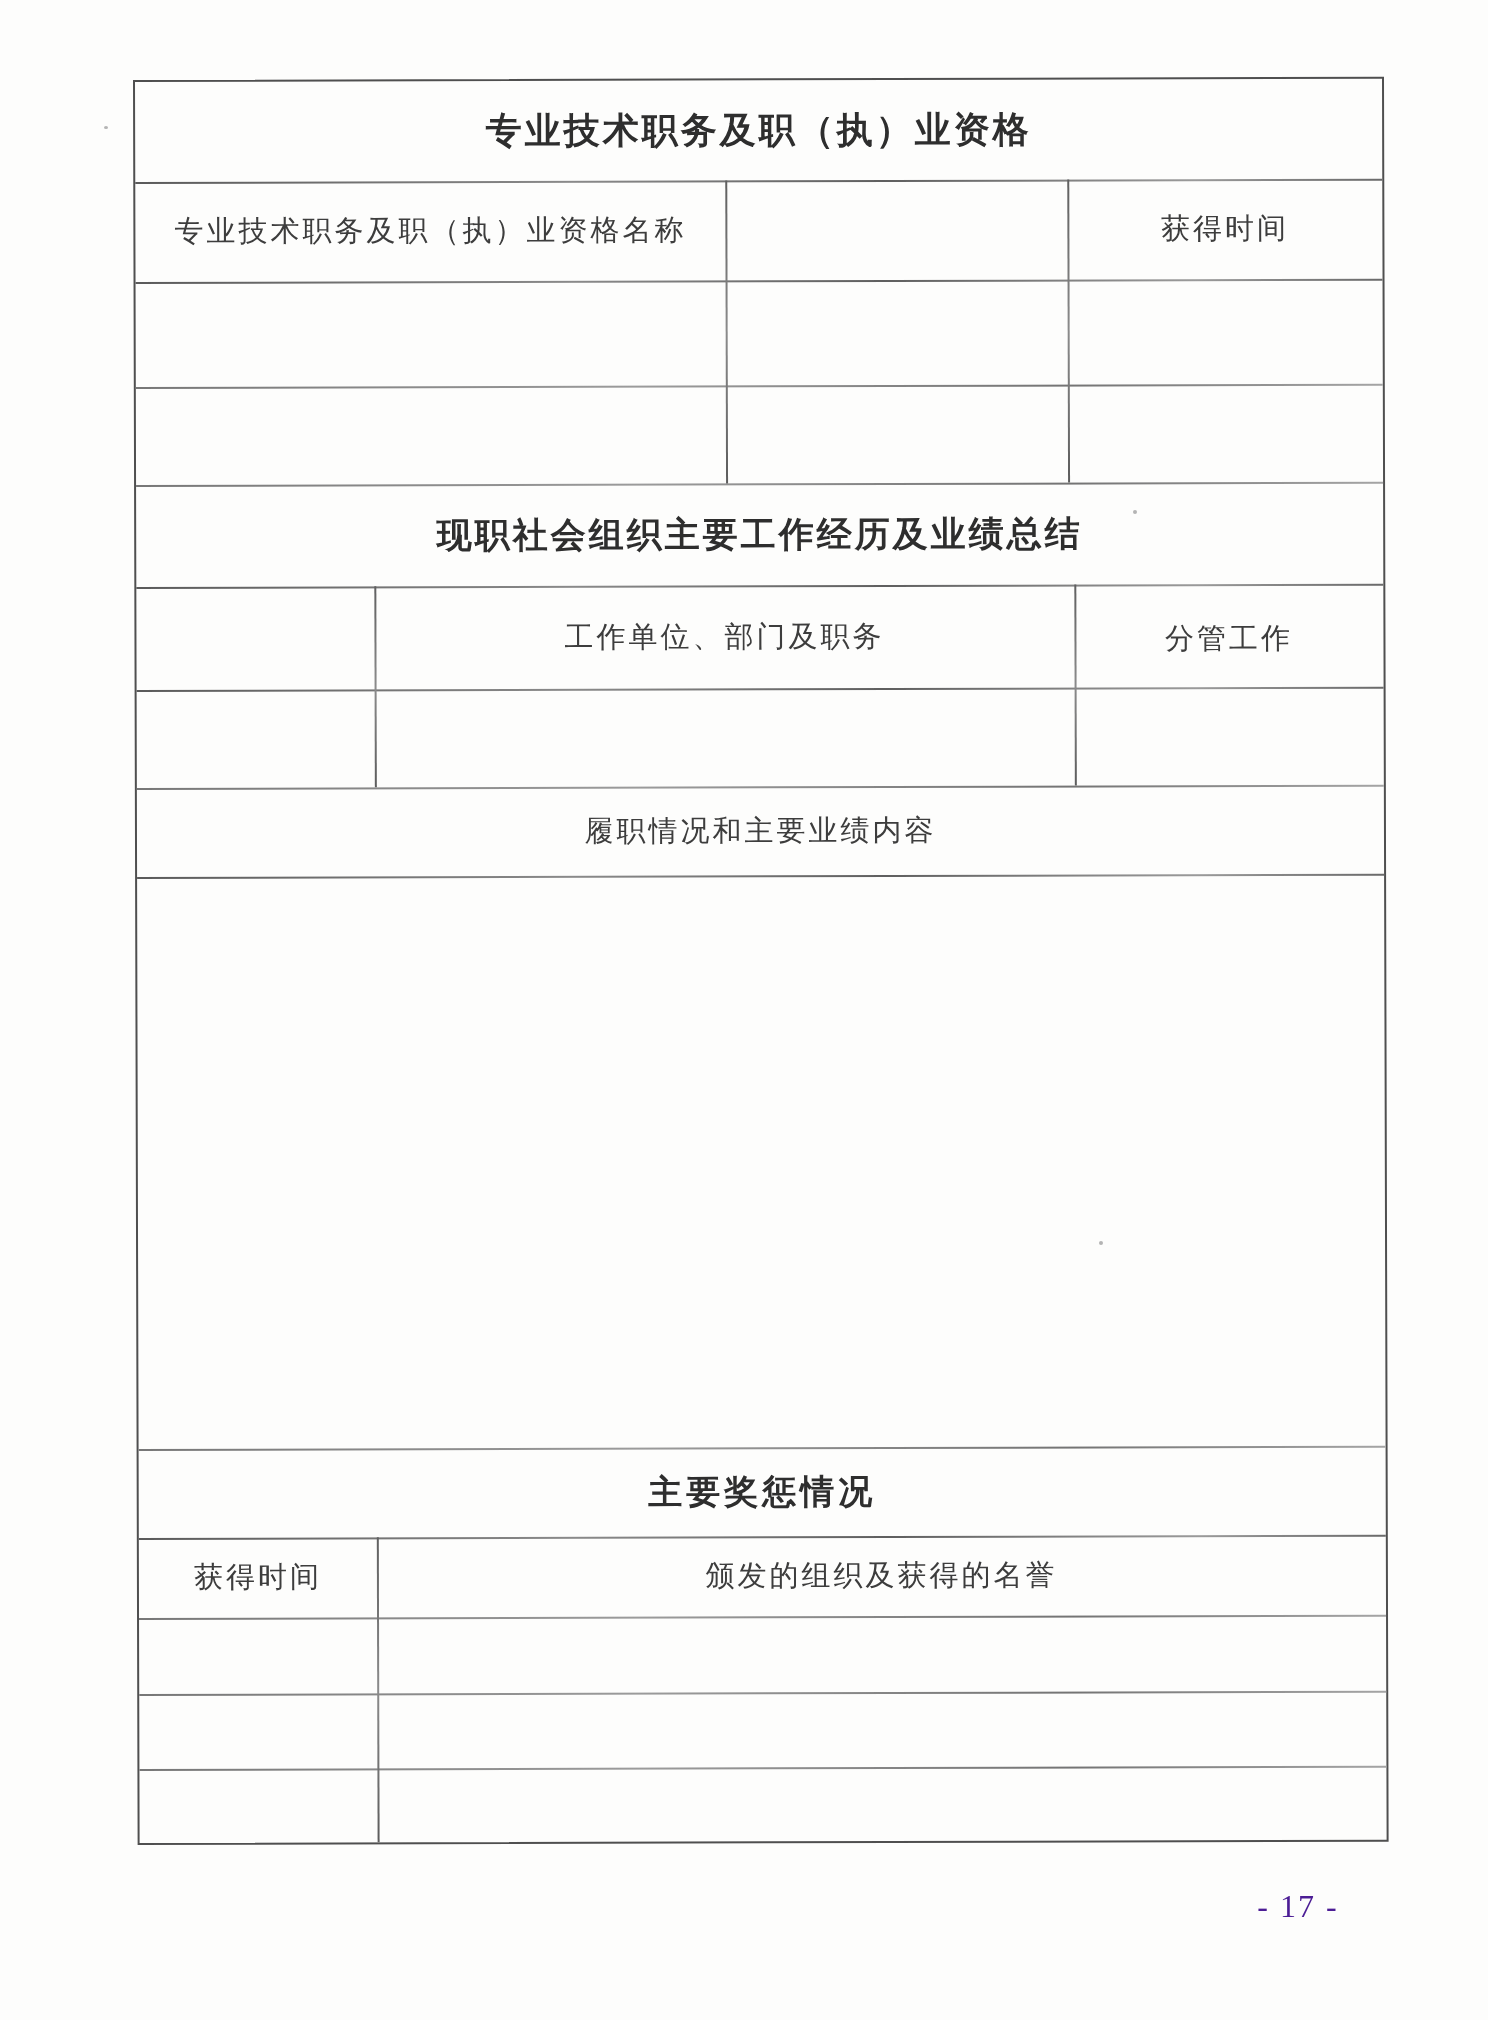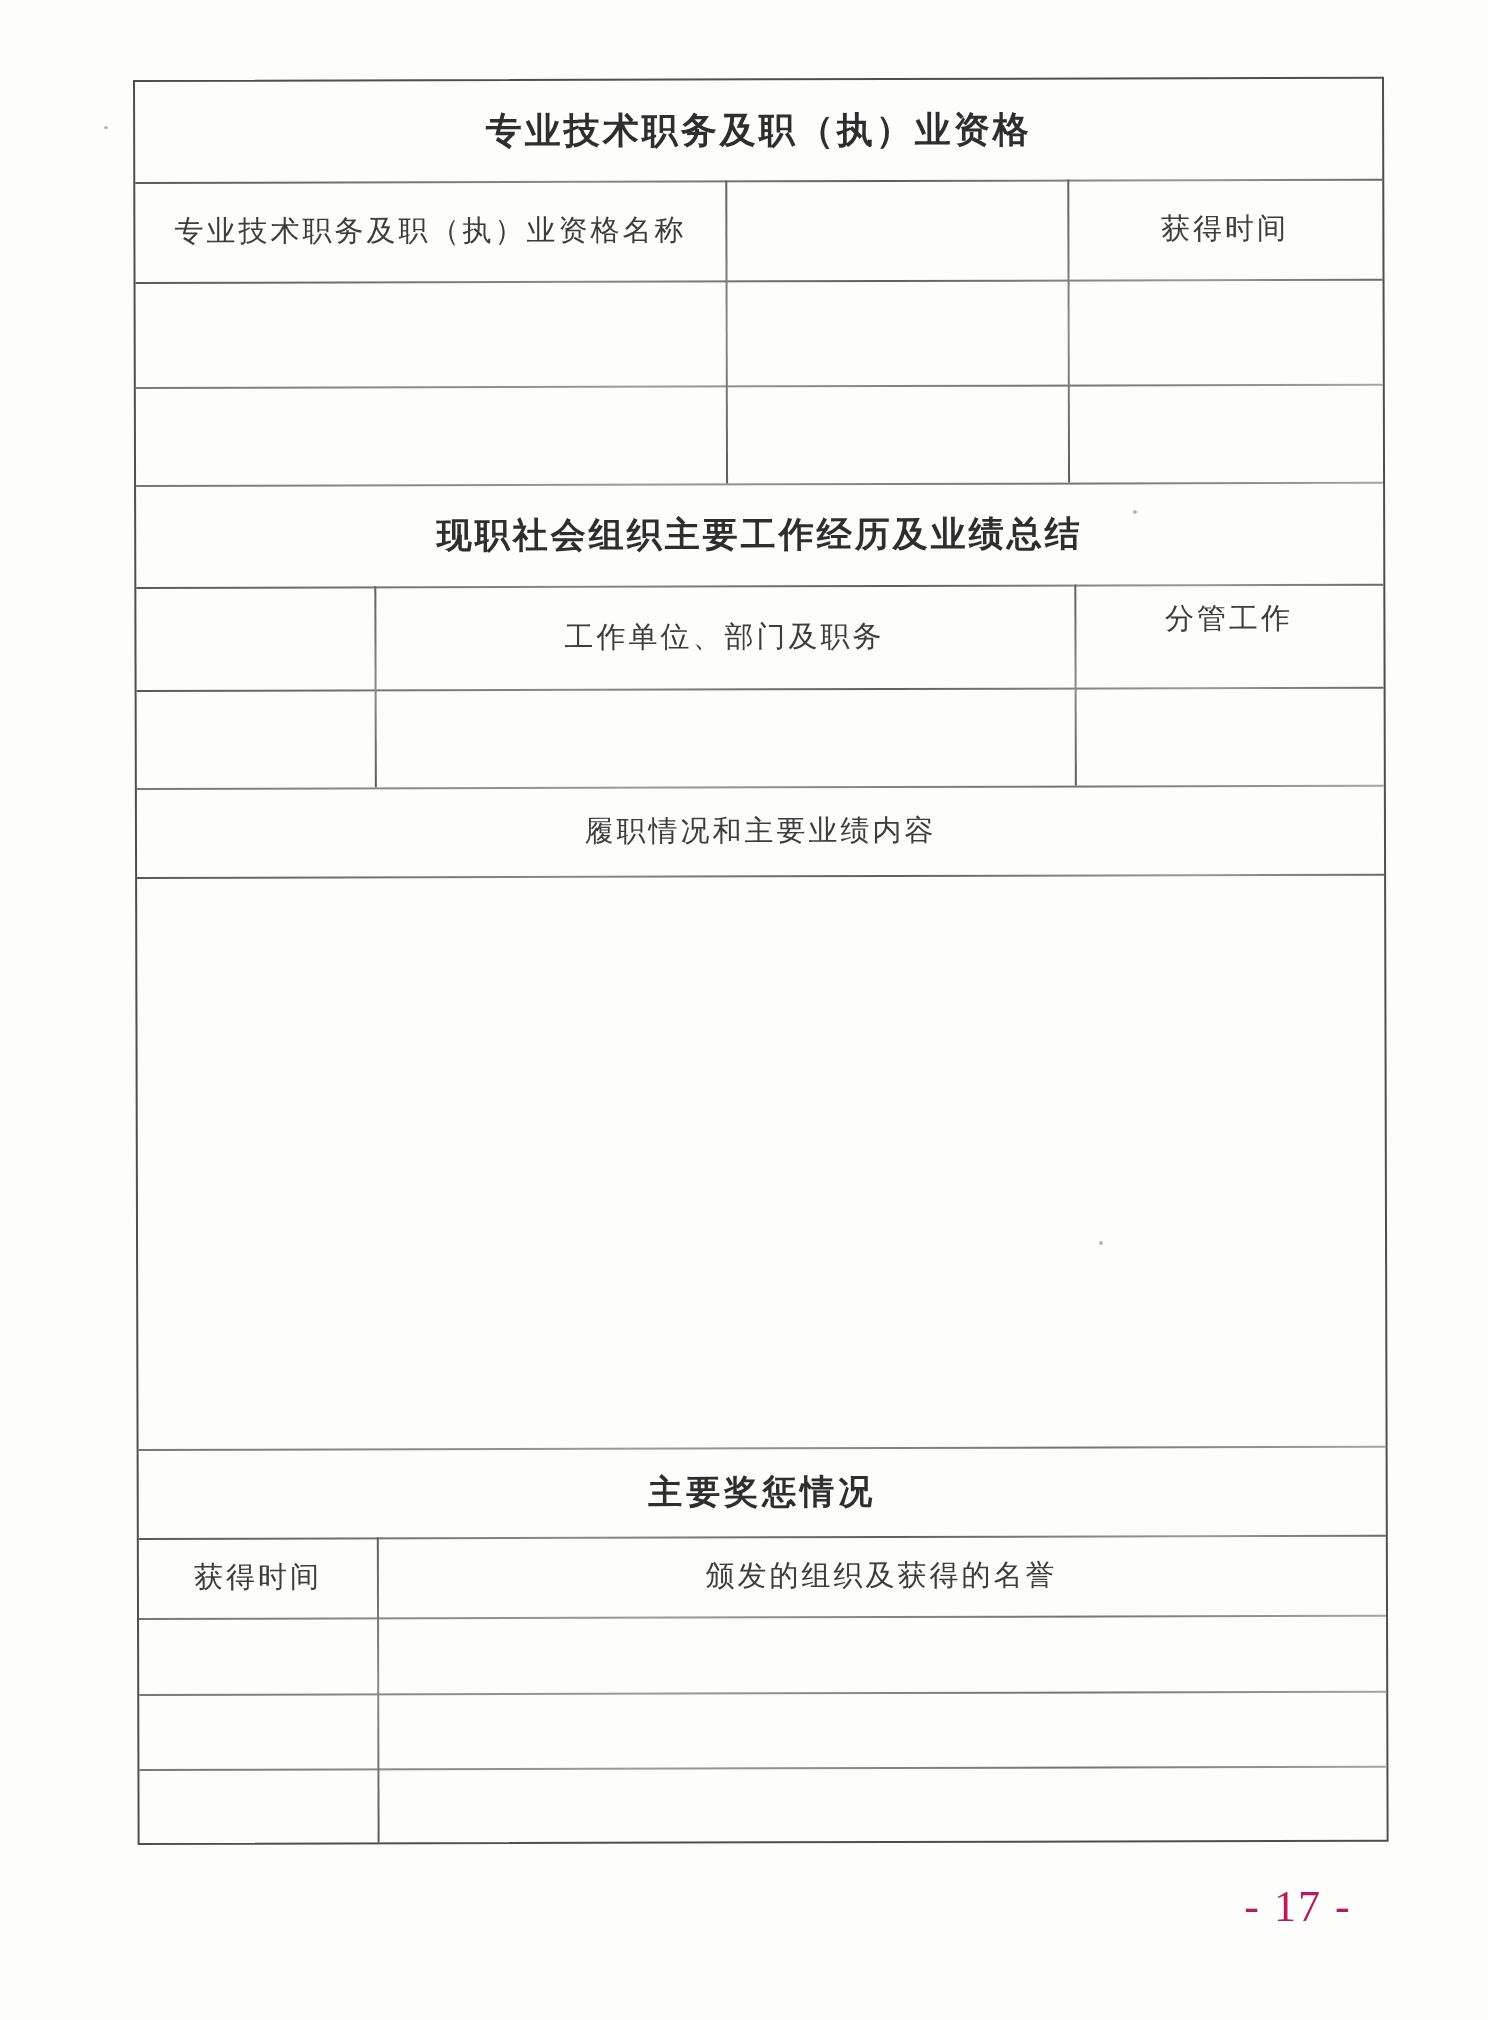--- a/index.html
+++ b/index.html
@@ -42,21 +42,21 @@
   }
   .section-title.t2{font-size:35px;}
   .section-title.t3{font-size:34px;letter-spacing:4px;}
   .col-header{
     font-size:29px;font-weight:normal;
     letter-spacing:3px;color:#3d3d3d;
   }
   .page-number{
     position:absolute;left:1243px;top:1884px;
     width:110px;height:44px;
-    font-size:44px;color:#be185d;letter-spacing:2px;
+    font-size:32px;color:#4c1d95;letter-spacing:2px;
     display:flex;align-items:center;justify-content:center;
   }
   .speck{
     position:absolute;border-radius:50%;
     background:#8d8d8d;opacity:.65;
   }
 </style>
 </head>
 <body>
 
@@ -92,21 +92,21 @@
     <div class="cell" style="left:0;top:200px;width:590px;height:105px"></div>
     <div class="cell" style="left:590px;top:200px;width:342px;height:105px"></div>
     <div class="cell" style="left:932px;top:200px;width:315px;height:105px"></div>
     <div class="cell" style="left:0;top:305px;width:590px;height:98px"></div>
     <div class="cell" style="left:590px;top:305px;width:342px;height:98px"></div>
     <div class="cell" style="left:932px;top:305px;width:315px;height:98px"></div>
 
     <div class="cell section-title t2" style="left:0;top:403px;width:1247px;height:102px">现职社会组织主要工作经历及业绩总结</div>
 
     <div class="cell col-header" style="left:238px;top:505px;width:700px;height:103px">工作单位、部门及职务</div>
-    <div class="cell col-header" style="left:938px;top:488px;width:309px;height:103px">分管工作</div>
+    <div class="cell col-header" style="left:938px;top:508px;width:309px;height:103px">分管工作</div>
 
     <div class="cell" style="left:0;top:608px;width:238px;height:98px"></div>
     <div class="cell" style="left:238px;top:608px;width:700px;height:98px"></div>
     <div class="cell" style="left:938px;top:608px;width:309px;height:98px"></div>
 
     <div class="cell col-header" style="left:0;top:706px;width:1247px;height:89px">履职情况和主要业绩内容</div>
 
     <div class="cell" style="left:0;top:795px;width:1247px;height:572px"></div>
 
     <div class="cell section-title t3" style="left:0;top:1367px;width:1247px;height:89px">主要奖惩情况</div>

